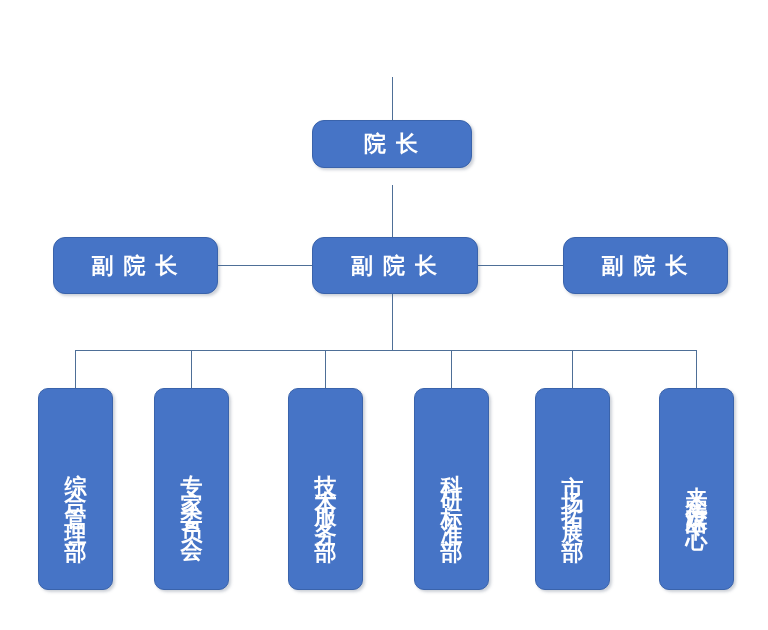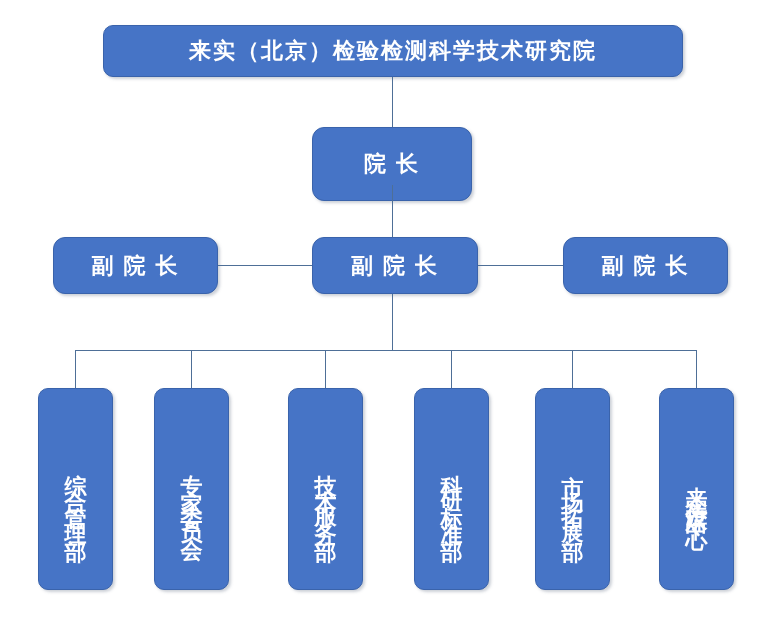--- a/index.html
+++ b/index.html
@@ -54,27 +54,24 @@
   .dept.chars6 .dept-label {
     letter-spacing: 8px;
     top: 4px;
   }
 </style>
 </head>
 <body>
 
 <div class="canvas">
 
-  <div class="box" style="left:103px; top:25px; width:580px; height:52px;">
-    <span>来实（北京）检验检测科学技术研究院</span>
-  </div>
 
   <div class="line vline" style="left:392px; top:77px; height:50px;"></div>
 
-  <div class="box mid" style="left:312px; top:127px; width:160px; height:74px;align-items:center;">
+  <div class="box mid" style="left:312px; top:120px; width:160px; height:48px;align-items:center;">
     <span>院 长</span>
   </div>
 
   <div class="line vline" style="left:392px; top:185px; height:52px;"></div>
 
   <div class="box mid" style="left:53px; top:237px; width:165px; height:57px;">
     <span>副 院 长</span>
   </div>
   <div class="box mid" style="left:312px; top:237px; width:166px; height:57px;">
     <span>副 院 长</span>

